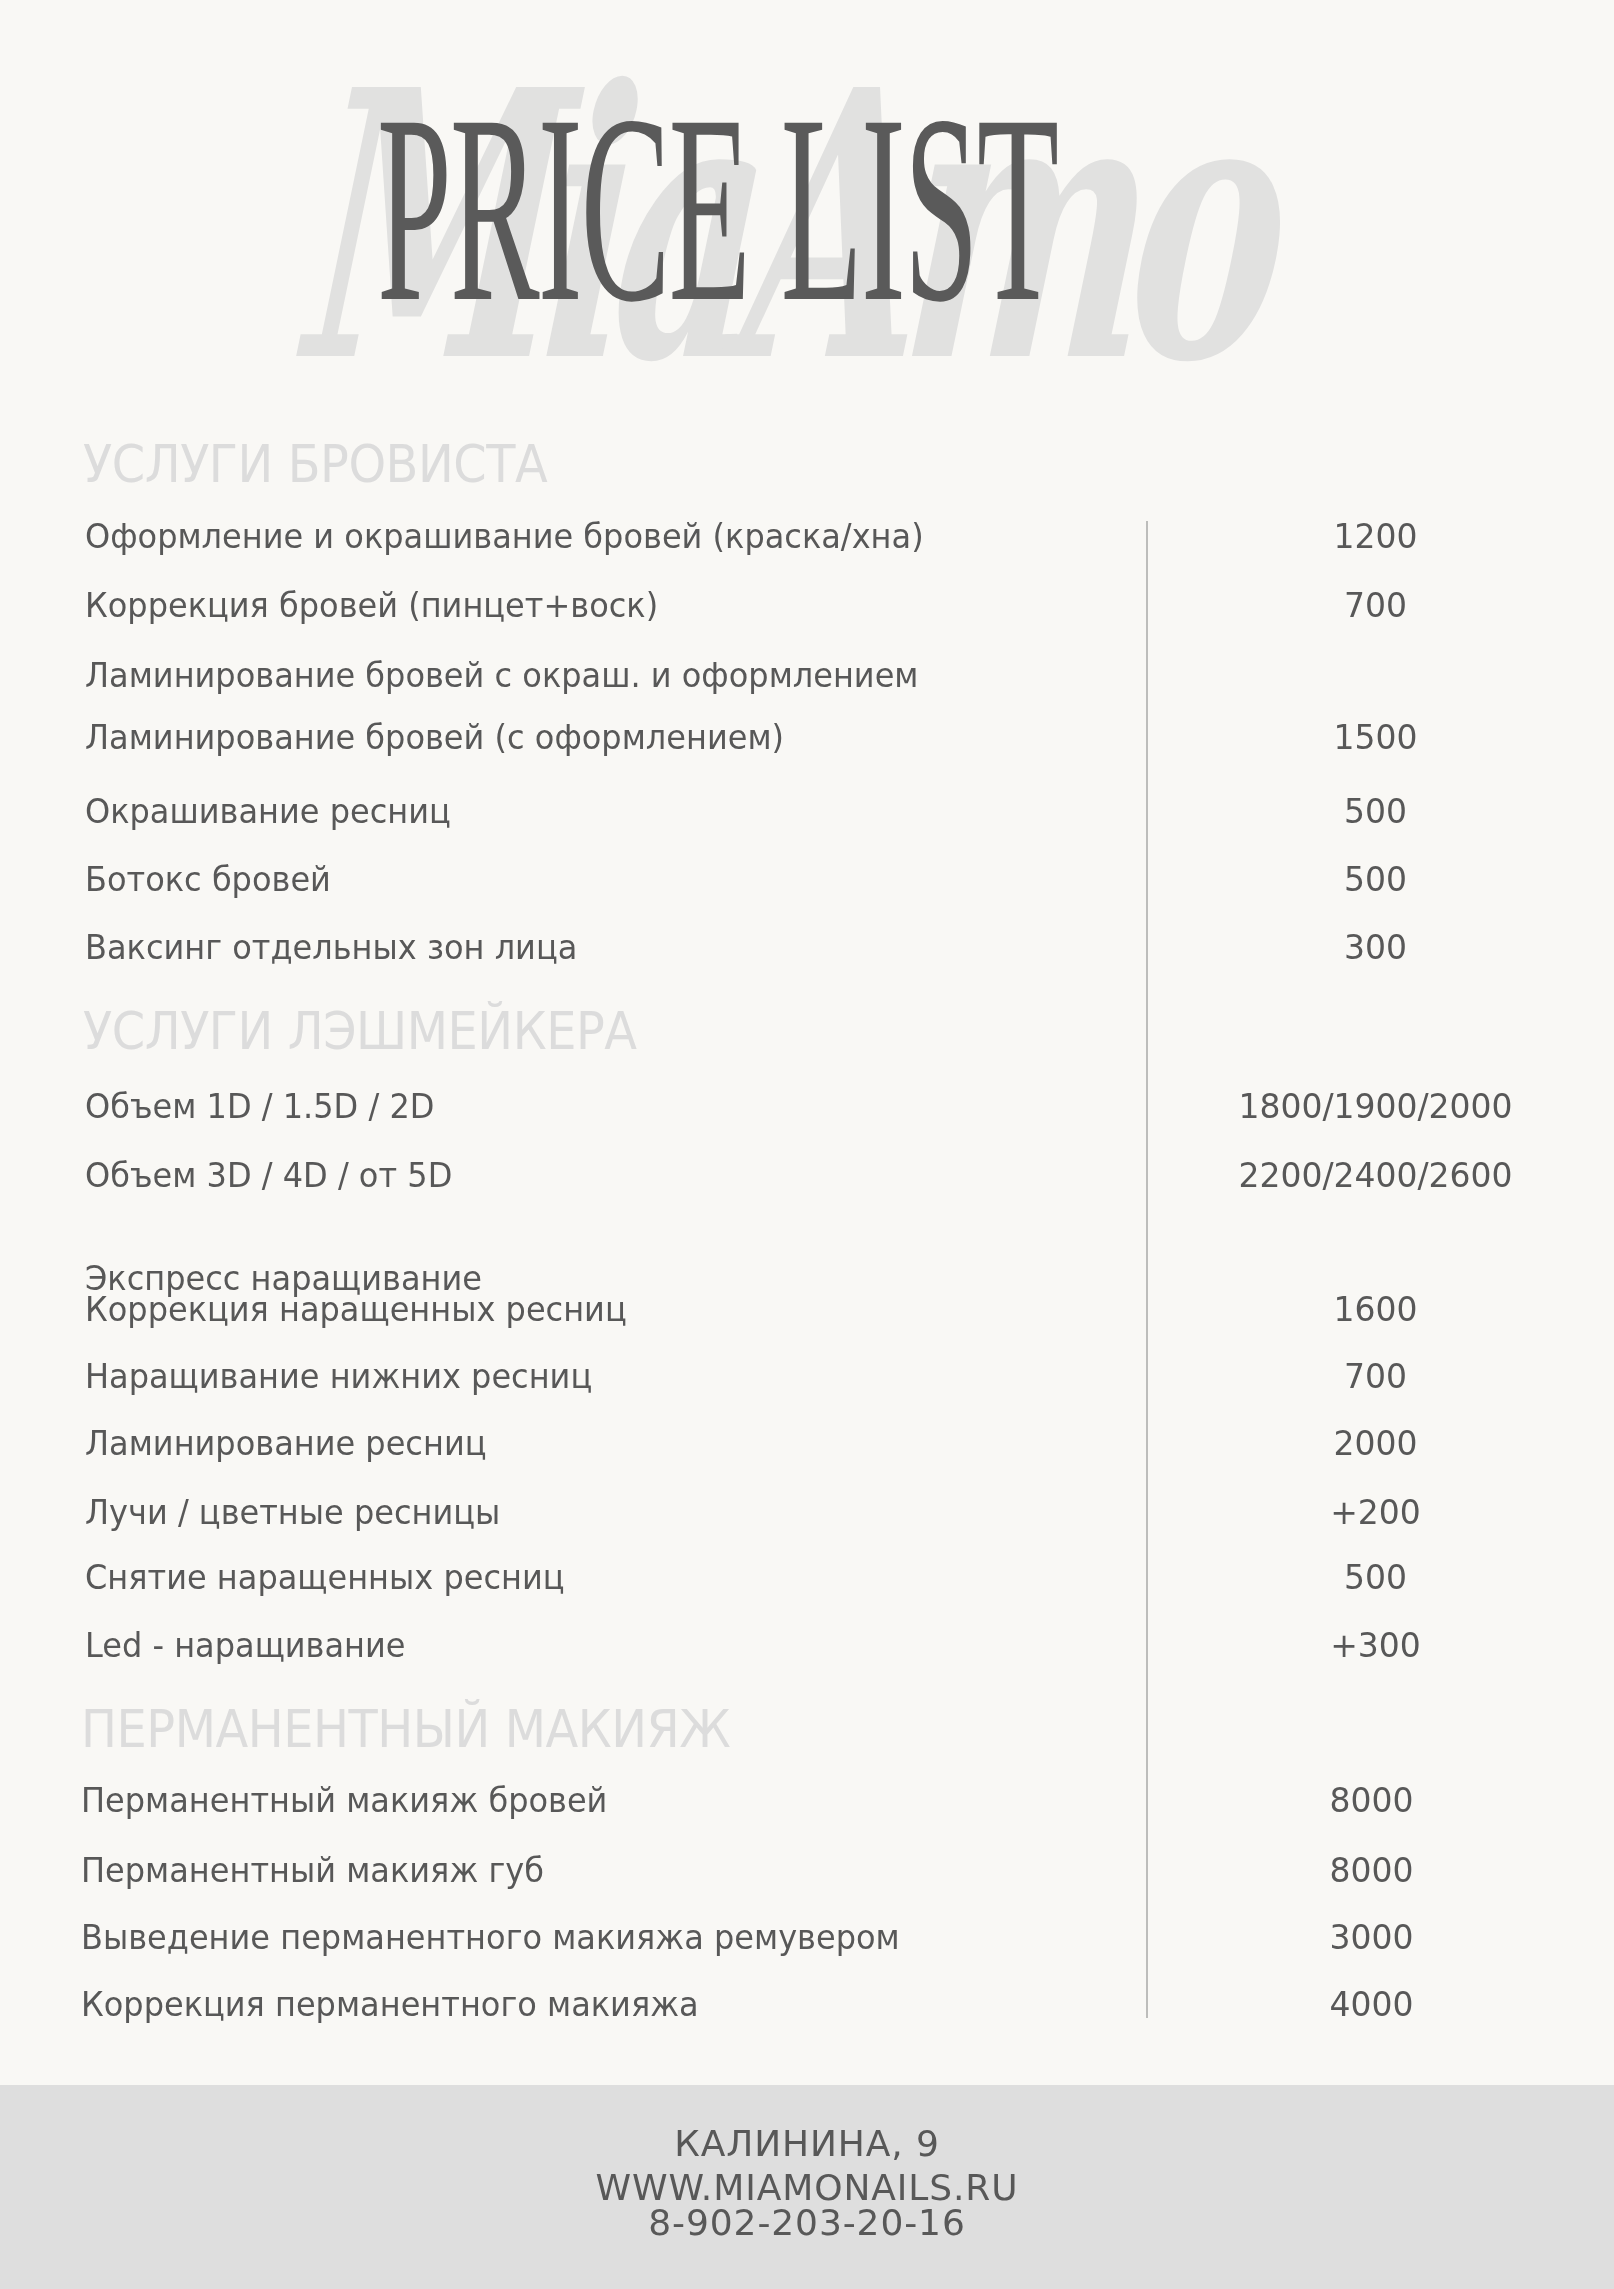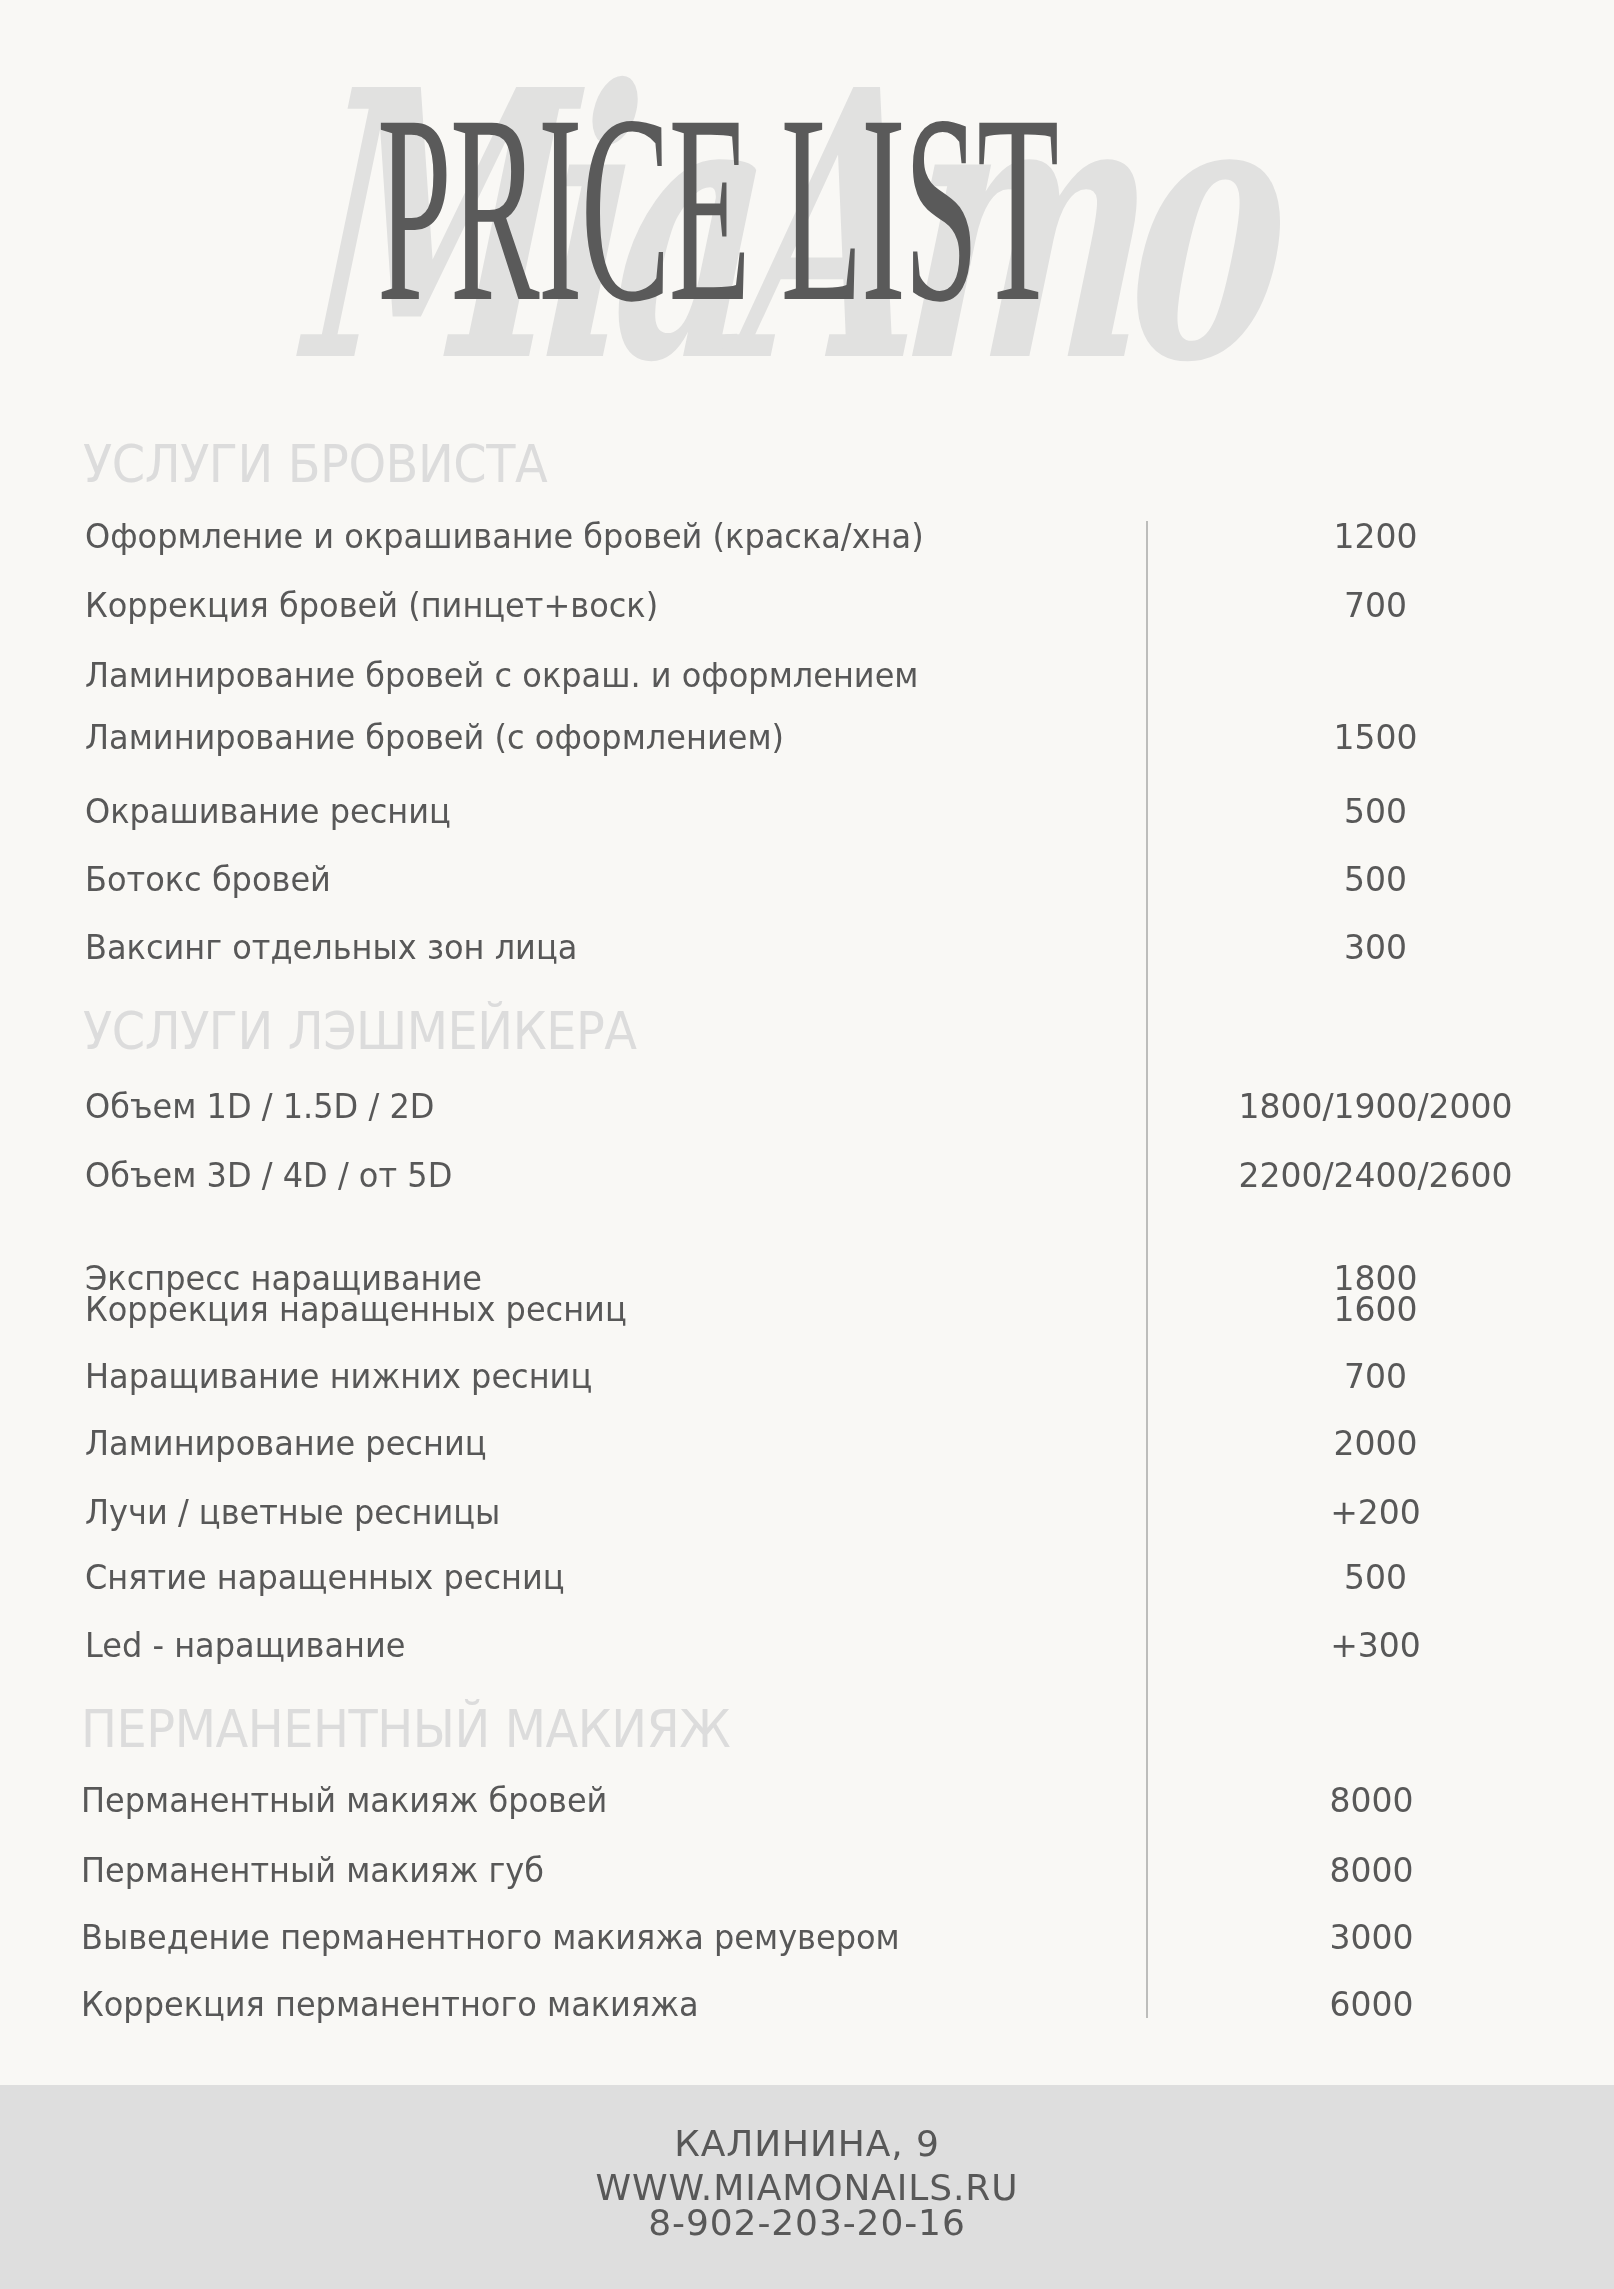--- a/index.html
+++ b/index.html
@@ -114,21 +114,20 @@
 <div class="row" style="top:1084px;">
   <span class="name">Объем 1D / 1.5D / 2D</span>
   <span class="price">1800/1900/2000</span>
 </div>
 <div class="row" style="top:1153px;">
   <span class="name">Объем 3D / 4D / от 5D</span>
   <span class="price">2200/2400/2600</span>
 </div>
 <div class="row" style="top:1220px;margin-top:36px;">
   <span class="name">Экспресс наращивание</span>
-  <span class="price">1800</span>
 </div>
 <div class="row" style="top:1287px;">
   <span class="name">Коррекция наращенных ресниц</span>
   <span class="price">1600</span>
 </div>
 <div class="row" style="top:1354px;">
   <span class="name">Наращивание нижних ресниц</span>
   <span class="price">700</span>
 </div>
 <div class="row" style="top:1421px;">
@@ -157,21 +156,21 @@
 <div class="row pmu" style="top:1848px;">
   <span class="name">Перманентный макияж губ</span>
   <span class="price">8000</span>
 </div>
 <div class="row pmu" style="top:1915px;">
   <span class="name">Выведение перманентного макияжа ремувером</span>
   <span class="price">3000</span>
 </div>
 <div class="row pmu" style="top:1982px;">
   <span class="name">Коррекция перманентного макияжа</span>
-  <span class="price">6000</span>
+  <span class="price">4000</span>
 </div>
 
 <div class="divider"></div>
 
 <div class="footer">
   <div class="line" style="top:40px;">КАЛИНИНА, 9</div>
   <div class="line" style="top:84px;">WWW.MIAMONAILS.RU</div>
   <div class="line" style="top:119px;">8-902-203-20-16</div>
 </div>
 

